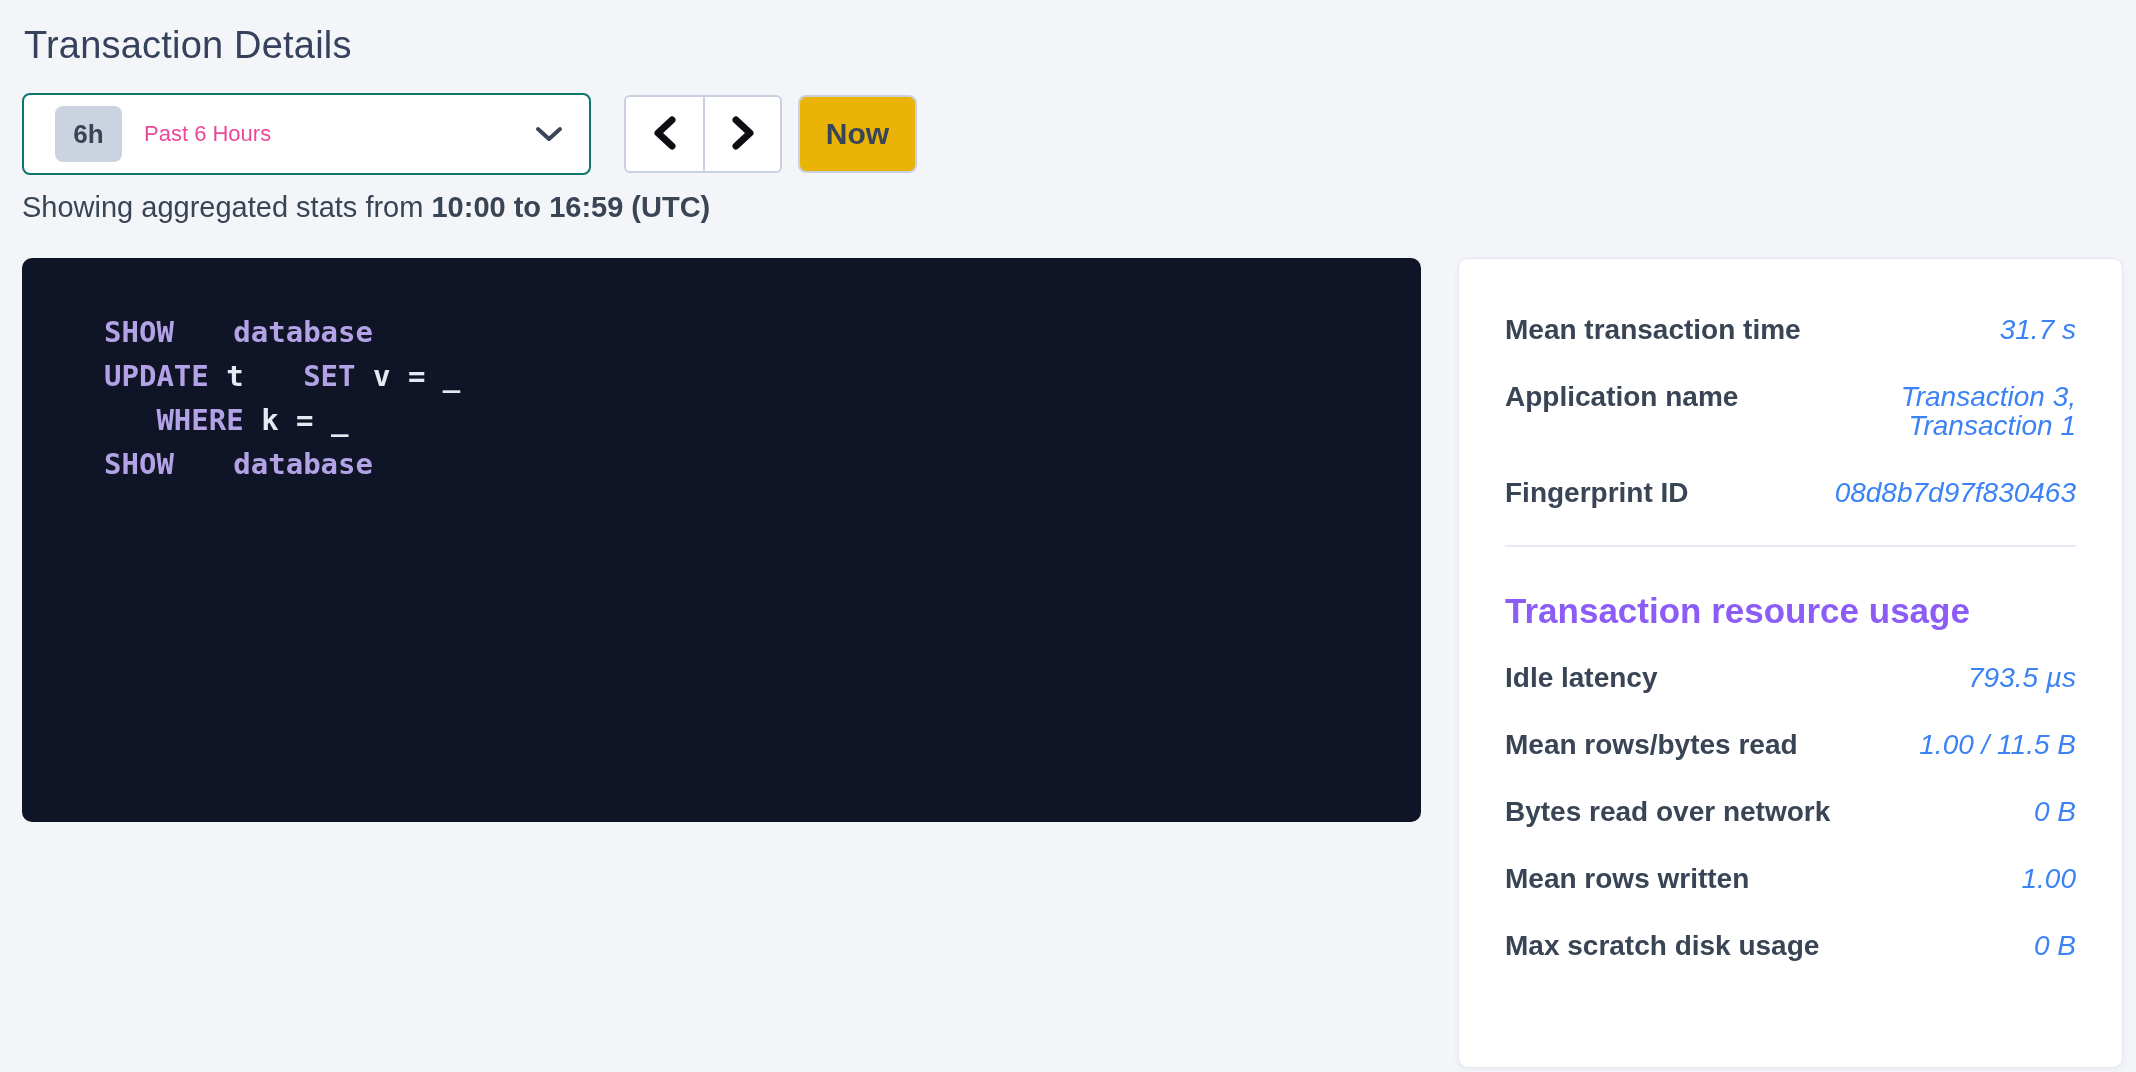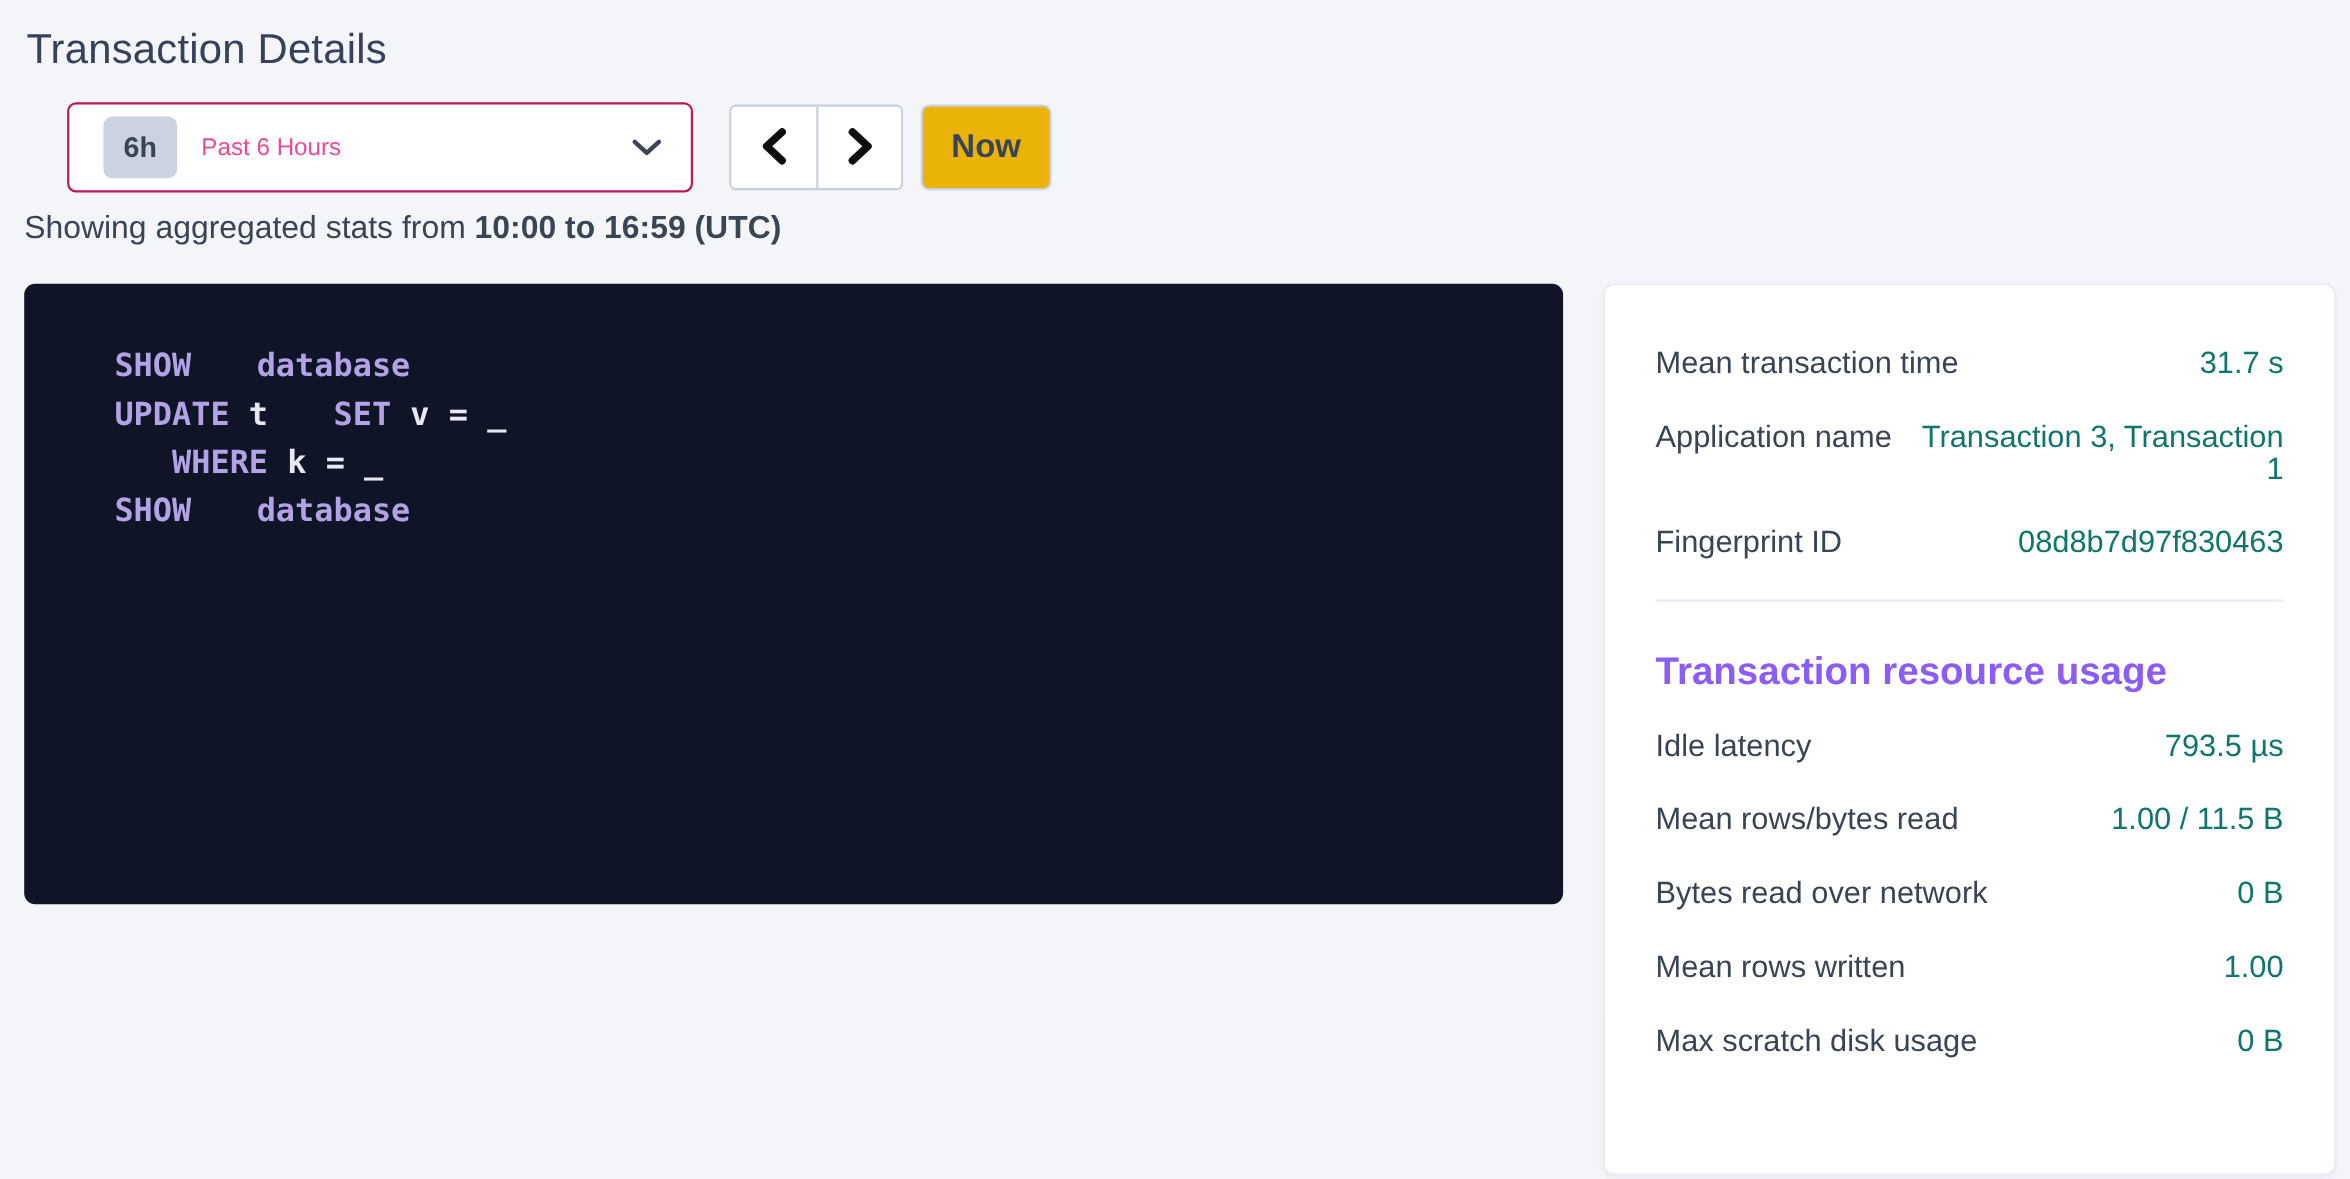--- a/index.html
+++ b/index.html
@@ -19,26 +19,25 @@
     letter-spacing: 0.2px;
     margin: 2px 0 0 2px;
   }
 
   
   .toolbar { display: flex; align-items: center; margin-top: 26px; height: 82px; }
   .time-select {
     position: relative;
     width: 569px; height: 82px;
     background: #ffffff;
-    border: 2px solid #be185d;
+    border: 2px solid #0f766e;
     border-radius: 8px;
     display: flex; align-items: center;
     padding: 0 70px 0 31px;
     cursor: pointer;
-    margin-left: 39px;
   }
   .time-badge {
     background: #ccd3e0;
     color: #394455;
     font-weight: 700;
     font-size: 26px;
     border-radius: 8px;
     width: 67px; height: 56px;
     display: flex; align-items: center; justify-content: center;
     flex: none;
@@ -101,22 +100,22 @@
     border-radius: 10px;
     box-shadow: 0 2px 6px rgba(60, 75, 100, 0.06);
     padding: 56px 46px 0 46px;
   }
   .stat-row {
     display: flex; justify-content: space-between; align-items: baseline;
     font-size: 28px; line-height: 29px;
     margin-bottom: 38px;
     gap: 20px;
   }
-  .stat-label { font-weight: 400; color: #394455; white-space: nowrap; }
-  .stat-value { font-weight: 400; color: #0f766e; text-align: right; }
+  .stat-label { font-weight: 700; color: #394455; white-space: nowrap; }
+  .stat-value { font-weight: 400; color: #3b82f6; text-align: right; font-style: italic; }
   .card-divider { border: none; border-top: 2px solid #e7ebf3; margin-top: 8px; }
   .card-section-heading {
     margin-top: 44px; margin-bottom: 32px;
     font-size: 35px; font-weight: 700; color: #8b5cf6;
     line-height: 40px;
   }
 </style>
 </head>
 <body>
 

